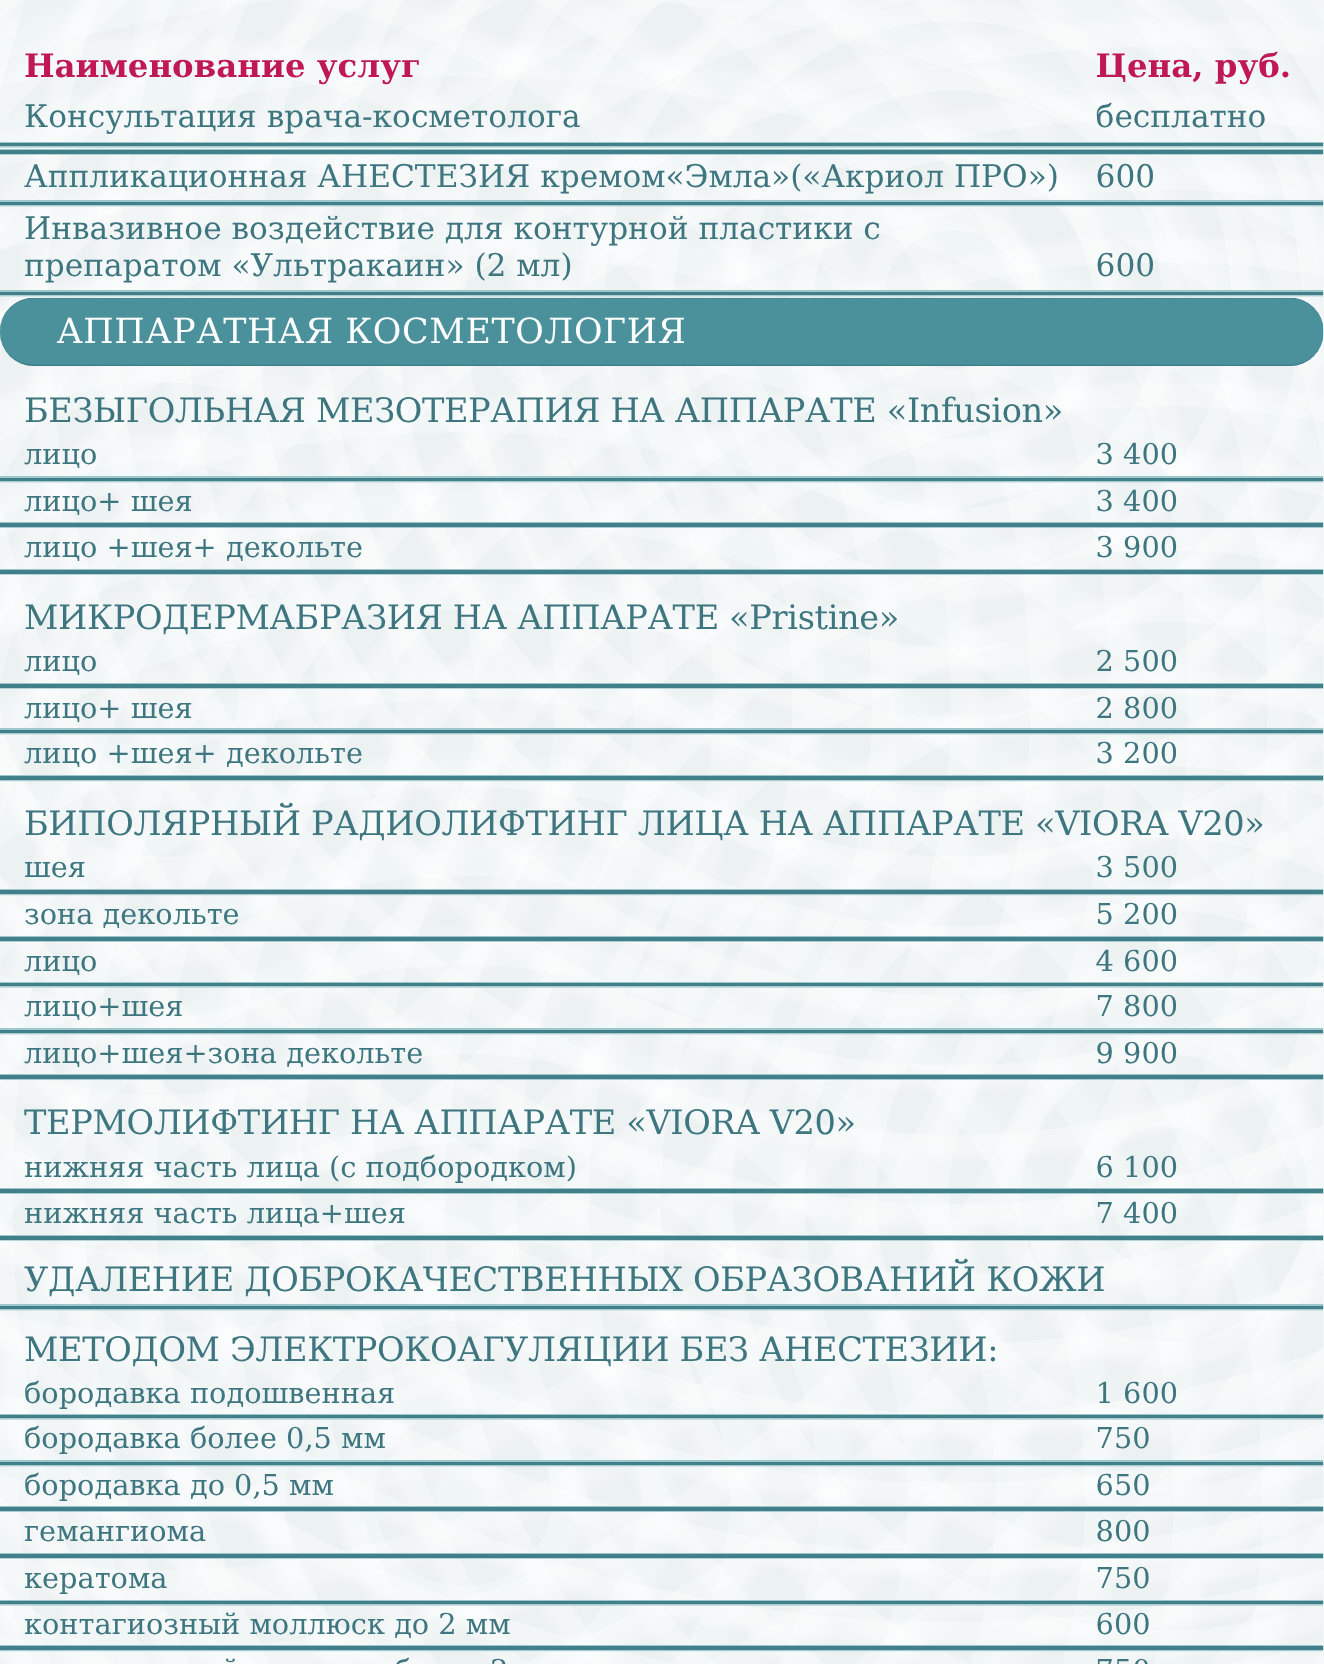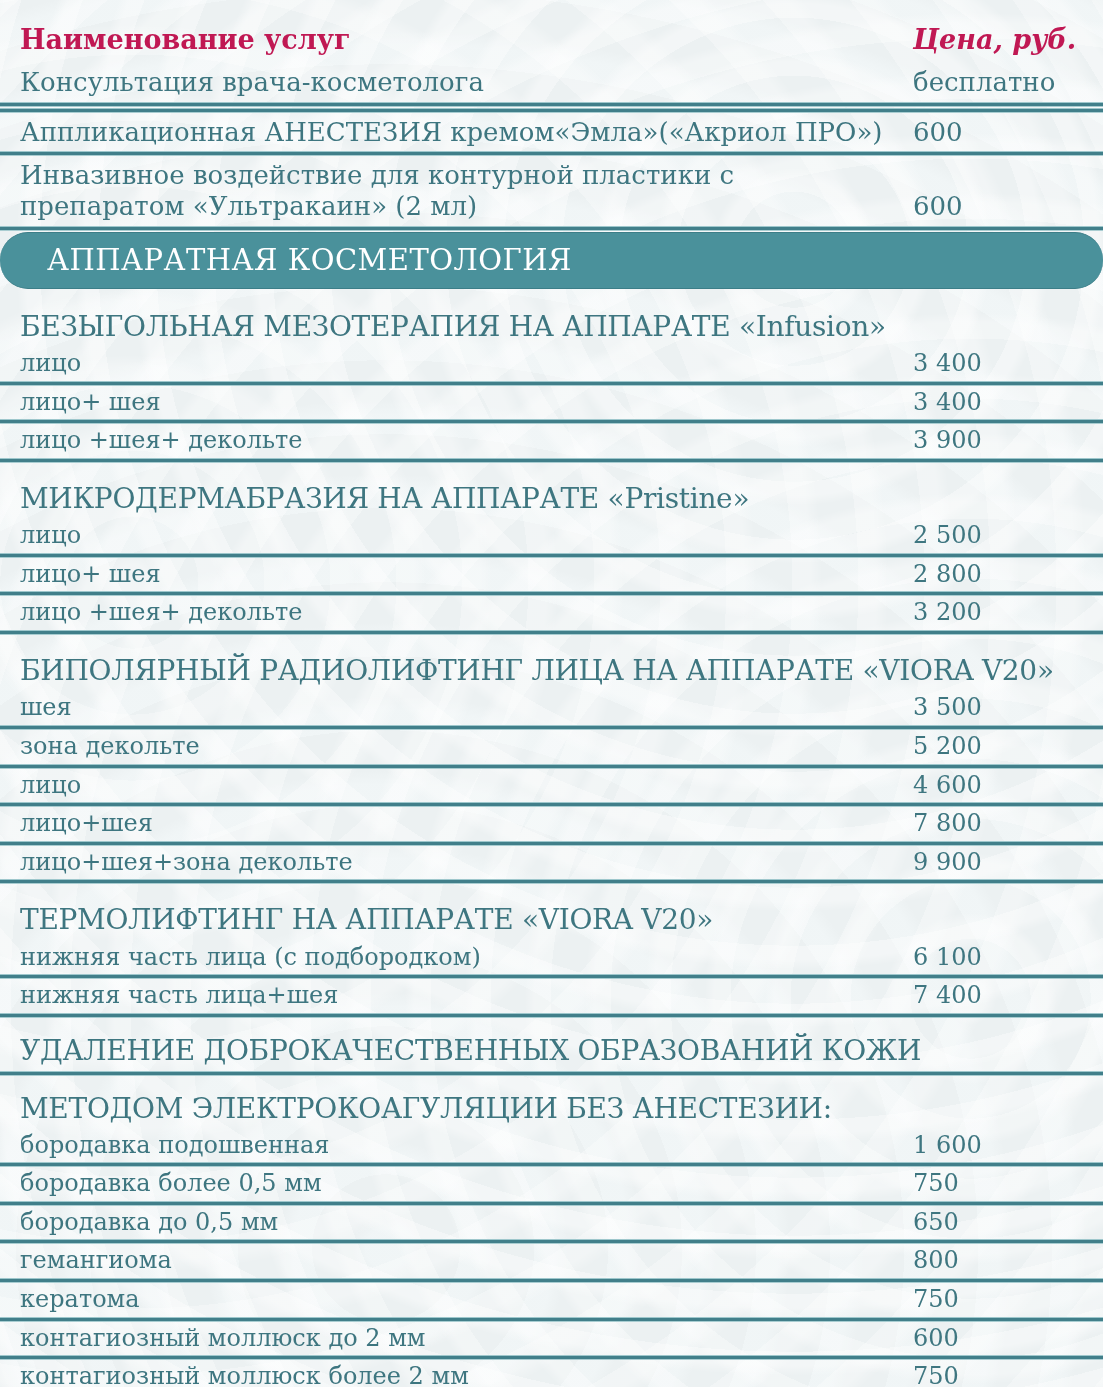--- a/index.html
+++ b/index.html
@@ -9,30 +9,30 @@
     color:#3e7680;
   }
   .page{
     width:1103px; height:1387px; overflow:hidden; position:relative;
     background-color:#ecf1f2;
     background-image:
       repeating-radial-gradient(circle at 72% 18%, rgba(255,255,255,.38) 0 14px, rgba(255,255,255,0) 24px 58px),
       repeating-radial-gradient(circle at 12% 42%, rgba(255,255,255,.30) 0 18px, rgba(255,255,255,0) 30px 66px),
       repeating-radial-gradient(circle at 88% 72%, rgba(255,255,255,.34) 0 16px, rgba(255,255,255,0) 26px 60px),
       repeating-radial-gradient(circle at 35% 90%, rgba(244,249,250,.55) 0 20px, rgba(255,255,255,0) 34px 74px);
-    padding-top:18px;
+    padding-top:34px;
   }
   .thead{
     display:flex; align-items:flex-end; padding:6px 0 8px;
   }
   .thead .col-name, .thead .col-price{
     color:#c01853; font-weight:bold; font-size:27px; line-height:1.15;
   }
   .col-name{ flex:1 1 auto; padding-left:20px; padding-right:16px; }
-  .col-price{ width:190px; flex:0 0 190px;font-style:italic; }
+  .col-price{ width:190px; flex:0 0 190px; }
   .row{
     display:flex; align-items:flex-end; padding:4px 0 3px; min-height:34px;
   }
   .row .label{
     flex:1 1 auto; padding-left:20px; padding-right:16px;
     font-size:26px; line-height:1.18;
   }
   .row .price{
     width:190px; flex:0 0 190px; font-size:26px; line-height:1.18;
   }

